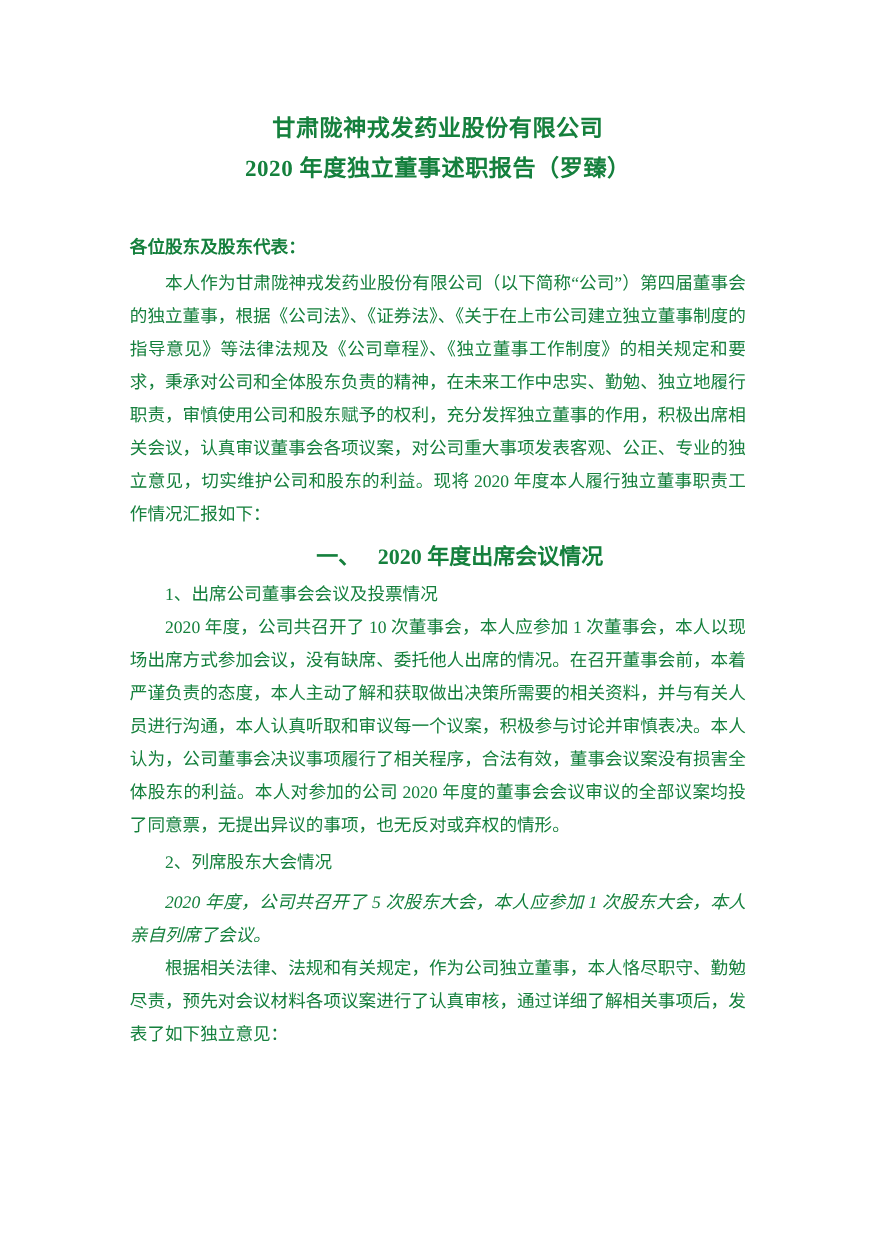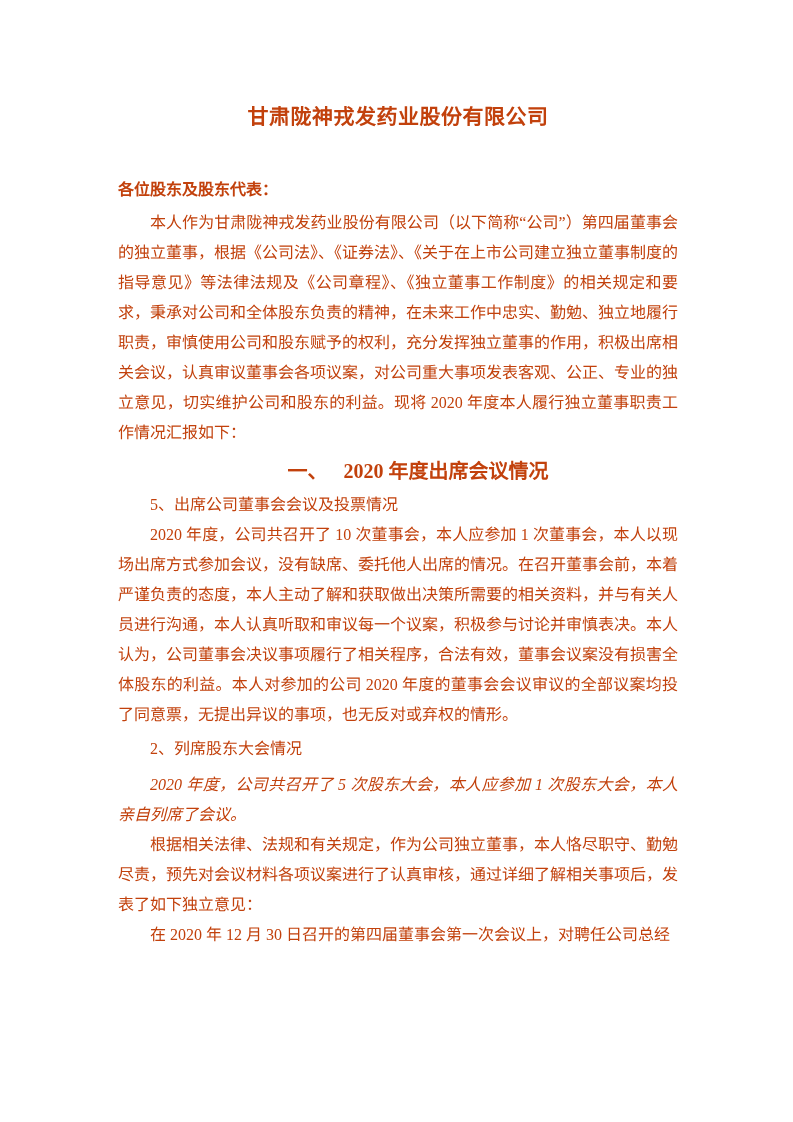--- a/index.html
+++ b/index.html
@@ -9,21 +9,21 @@
     background: #ffffff;
   }
   .page {
     position: relative;
     width: 793px;
     height: 1122px;
     margin: 0 auto;
     background: #ffffff;
     box-sizing: border-box;
     padding: 99px 115px 0 118px;
-    color: #c2410c;
+    color: #15803d;
     font-family: "Liberation Serif", "DejaVu Serif", serif;
     font-size: 16px;
     line-height: 30px;
     overflow: hidden;
   }
   .doc-title {
     font-size: 21px;
     font-weight: bold;
     text-align: center;
     line-height: 36px;
@@ -60,35 +60,35 @@
     margin-right: 16px;
   }
 </style>
 </head>
 <body>
 
 <div class="page">
 
   <h1 class="doc-title">甘肃陇神戎发药业股份有限公司</h1>
 
+  <h1 class="doc-title">2020 年度独立董事述职报告（罗臻）</h1>
 
   <p class="salutation">各位股东及股东代表：</p>
 
   <p class="para">本人作为甘肃陇神戎发药业股份有限公司（以下简称“公司”）第四届董事会的独立董事，根据《公司法》、《证券法》、《关于在上市公司建立独立董事制度的指导意见》等法律法规及《公司章程》、《独立董事工作制度》的相关规定和要求，秉承对公司和全体股东负责的精神，在未来工作中忠实、勤勉、独立地履行职责，审慎使用公司和股东赋予的权利，充分发挥独立董事的作用，积极出席相关会议，认真审议董事会各项议案，对公司重大事项发表客观、公正、专业的独立意见，切实维护公司和股东的利益。现将 2020 年度本人履行独立董事职责工作情况汇报如下：</p>
 
   <h2 class="section-heading">
     <span class="sec-num-gap">一、</span><span>2020 年度出席会议情况</span>
   </h2>
 
-  <p class="sub-item">5、出席公司董事会会议及投票情况</p>
+  <p class="sub-item">1、出席公司董事会会议及投票情况</p>
 
   <p class="para">2020 年度，公司共召开了 10 次董事会，本人应参加 1 次董事会，本人以现场出席方式参加会议，没有缺席、委托他人出席的情况。在召开董事会前，本着严谨负责的态度，本人主动了解和获取做出决策所需要的相关资料，并与有关人员进行沟通，本人认真听取和审议每一个议案，积极参与讨论并审慎表决。本人认为，公司董事会决议事项履行了相关程序，合法有效，董事会议案没有损害全体股东的利益。本人对参加的公司 2020 年度的董事会会议审议的全部议案均投了同意票，无提出异议的事项，也无反对或弃权的情形。</p>
 
   <p class="sub-item">2、列席股东大会情况</p>
 
   <p class="para para-gap">2020 年度，公司共召开了 5 次股东大会，本人应参加 1 次股东大会，本人亲自列席了会议。</p>
 
 
   <p class="para">根据相关法律、法规和有关规定，作为公司独立董事，本人恪尽职守、勤勉尽责，预先对会议材料各项议案进行了认真审核，通过详细了解相关事项后，发表了如下独立意见：</p>
 
-  <p class="para">在 2020 年 12 月 30 日召开的第四届董事会第一次会议上，对聘任公司总经</p>
 
 </div>
 
 </body></html>

